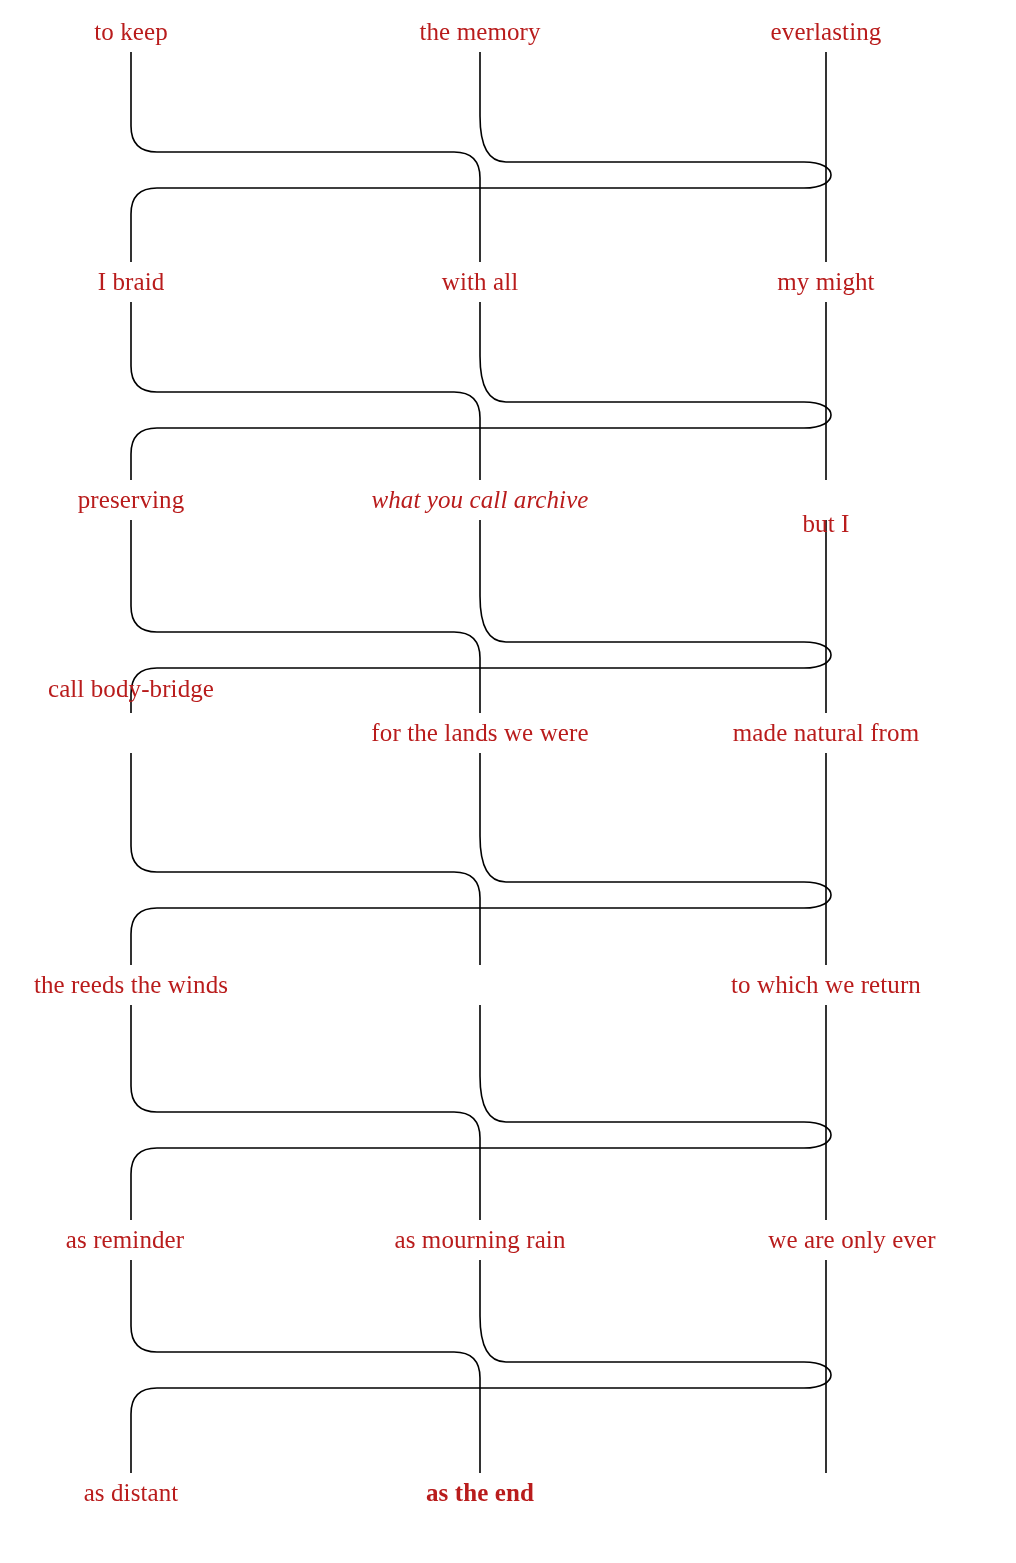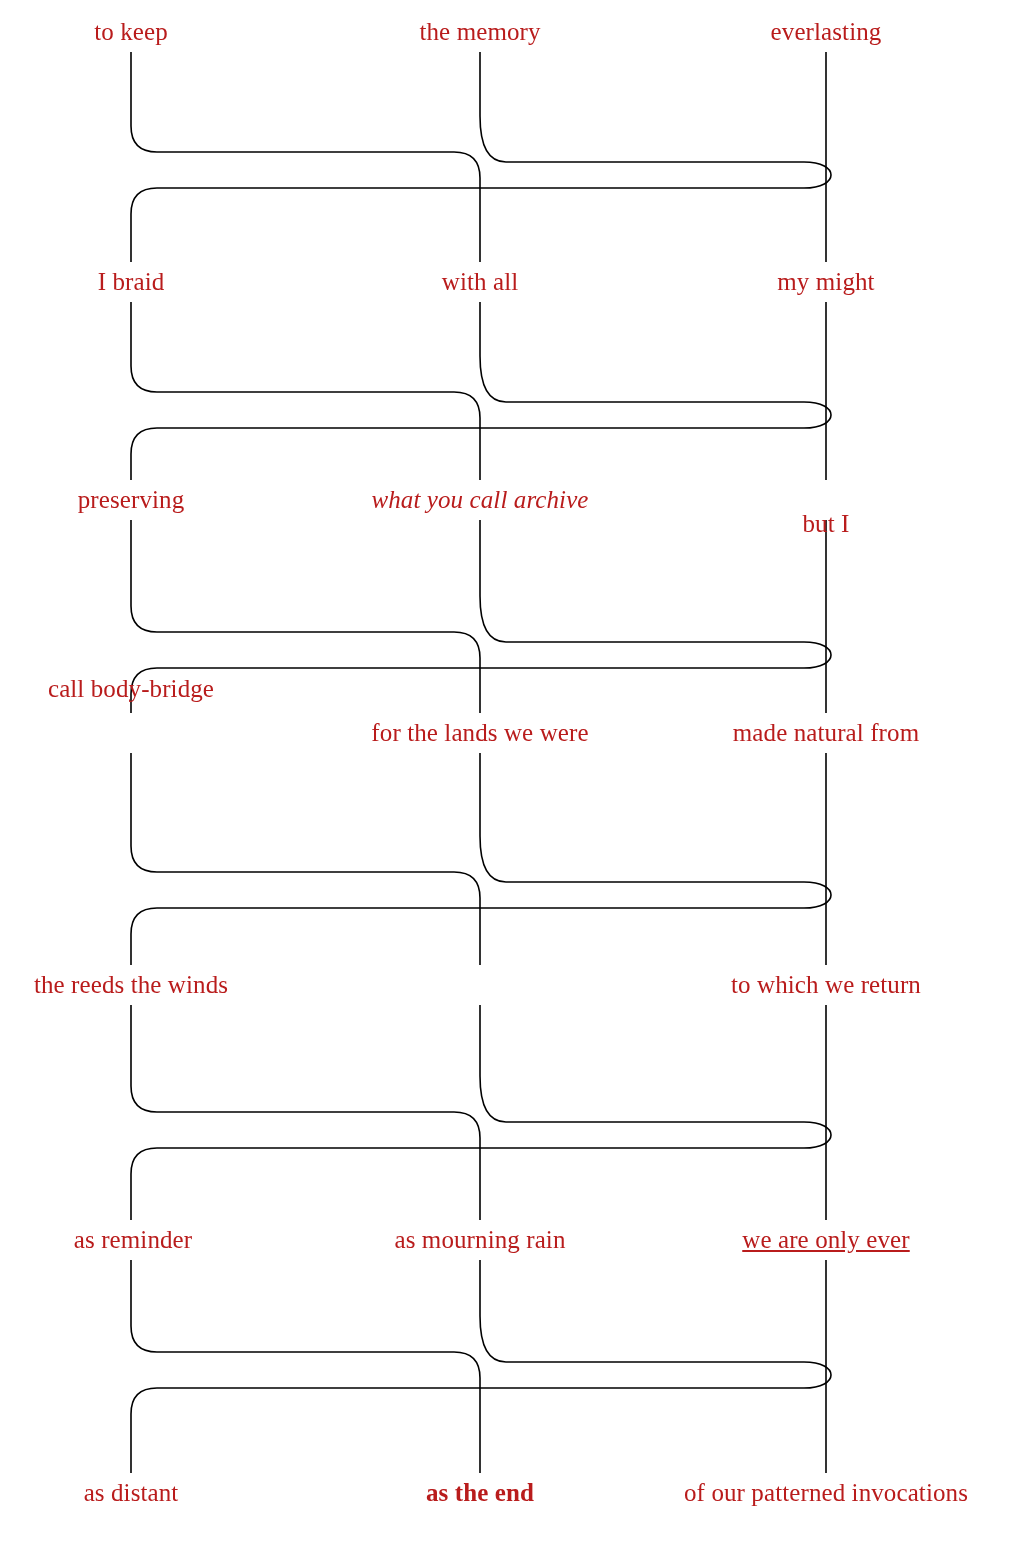--- a/index.html
+++ b/index.html
@@ -82,21 +82,20 @@
       <div class="poem-cell" style="left: 480px; top: 269px;">with all</div>
       <div class="poem-cell" style="left: 826px; top: 269px;">my might</div>
       <div class="poem-cell" style="left: 131px; top: 487px;">preserving</div>
       <div class="poem-cell" style="left: 480px; top: 487px; font-style: italic;">what you call archive</div>
       <div class="poem-cell" style="left: 826px; top: 511px; text-align: right;">but I</div>
       <div class="poem-cell" style="left: 131px; top: 676px;">call body-bridge</div>
       <div class="poem-cell" style="left: 480px; top: 720px;">for the lands we were</div>
       <div class="poem-cell" style="left: 826px; top: 720px;">made natural from</div>
       <div class="poem-cell" style="left: 131px; top: 972px;">the reeds the winds</div>
       <div class="poem-cell" style="left: 826px; top: 972px;">to which we return</div>
-      <div class="poem-cell" style="left: 133px; top: 1227px;">as reminder</div>
+      <div class="poem-cell" style="left: 125px; top: 1227px;">as reminder</div>
       <div class="poem-cell" style="left: 480px; top: 1227px;">as mourning rain</div>
-      <div class="poem-cell" style="left: 826px; top: 1227px; text-decoration: underline;">we are only ever</div>
+      <div class="poem-cell" style="left: 852px; top: 1227px;">we are only ever</div>
       <div class="poem-cell" style="left: 131px; top: 1480px;">as distant</div>
       <div class="poem-cell" style="left: 480px; top: 1480px; font-weight: bold;">as the end</div>
-      <div class="poem-cell" style="left: 826px; top: 1480px;">of our patterned invocations</div>
     </div>
 
 </div>
 
 </body></html>

